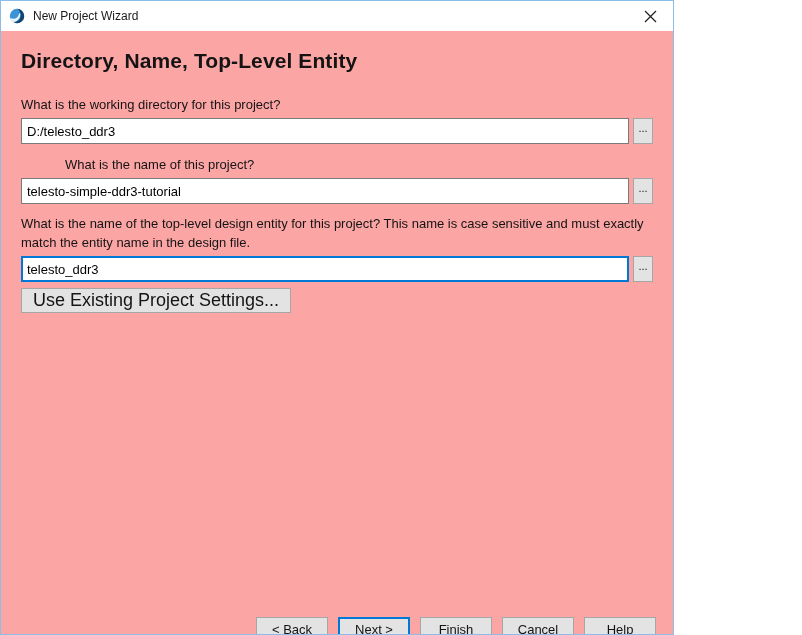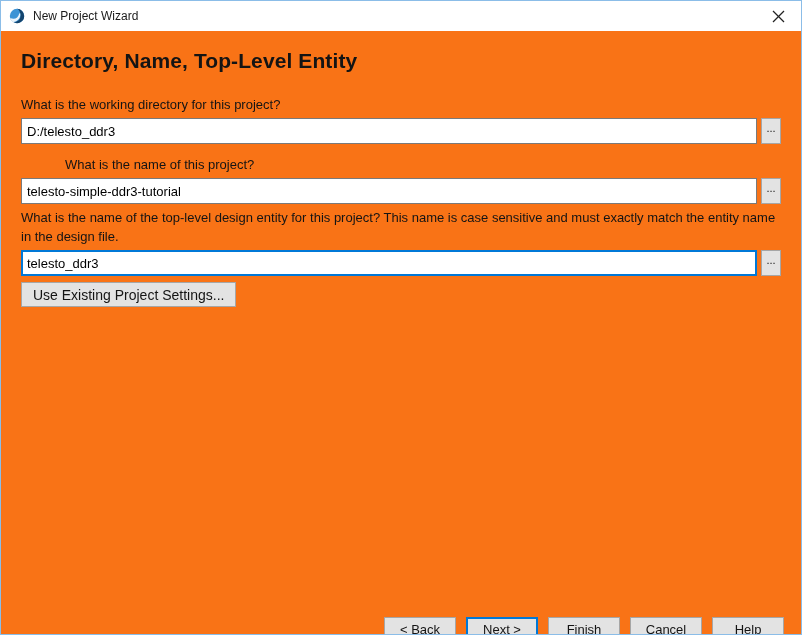--- a/index.html
+++ b/index.html
@@ -3,23 +3,23 @@
 <meta charset="utf-8">
 <style>
   * { box-sizing: border-box; }
   html,body { margin:0; padding:0; }
   body {
     width:802px; height:635px;
     font-family:"Liberation Sans", sans-serif;
     background:#fff;
   }
   .window {
-    width:802px; height:635px;
+    width:674px; height:635px;
     border:1px solid #8bbde8;
-    background:#f97316;
+    background:#fca5a5;
     position:relative;
     overflow:hidden;
   }
   .titlebar {
     height:30px; background:#ffffff;
     display:flex; align-items:center;
     padding-left:8px;
   }
   .app-icon { width:16px; height:16px; margin-right:8px; flex:0 0 auto; }
   .title-text { flex:1; font-size:12px; color:#1a1a1a; }
@@ -30,42 +30,42 @@
   }
   .content { padding:0 20px; position:relative; height:604px; }
   .heading {
     margin:18px 0 0 0;
     font-size:21px; font-weight:bold; color:#141414;
     letter-spacing:0.1px;
   }
   .question { font-size:13px; color:#141414; line-height:19px; }
   .q1 { margin-top:22px; }
   .q2 { margin-top:11px;margin-left:44px; }
-  .q3 { margin-top:4px; }
+  .q3 { margin-top:10px; }
   .field-row { display:flex; margin-top:4px; align-items:flex-start; }
   .text-input {
     flex:1; height:26px;
     border:1px solid #7a7a7a; background:#fff;
     font-family:"Liberation Sans", sans-serif;
     font-size:13px; color:#000; padding:0 5px;
     outline:none;
   }
   .text-input.focused { border:2px solid #0078d7; padding:0 4px; }
   .browse-btn {
     width:20px; height:26px; margin-left:4px;
     border:1px solid #a6a6a6; background:#e3e3e3;
     font-family:"Liberation Sans", sans-serif;
     font-size:11px; line-height:8px; color:#111;
     padding:0 0 6px 0; text-align:center; cursor:default;
   }
   .use-existing-btn {
     margin-top:6px; height:25px; padding:0 11px;
     border:1px solid #a6a6a6; background:#e3e3e3;
     font-family:"Liberation Sans", sans-serif;
-    font-size:14px; color:#141414; cursor:default;
+    font-size:18px; color:#141414; cursor:default;
   }
   .footer {
     position:absolute; right:17px; bottom:12px;
     display:flex; gap:10px;
   }
   .dlg-btn {
     width:72px; height:24px;
     border:1px solid #a6a6a6; background:#e3e3e3;
     font-family:"Liberation Sans", sans-serif;
     font-size:13px; color:#141414;

